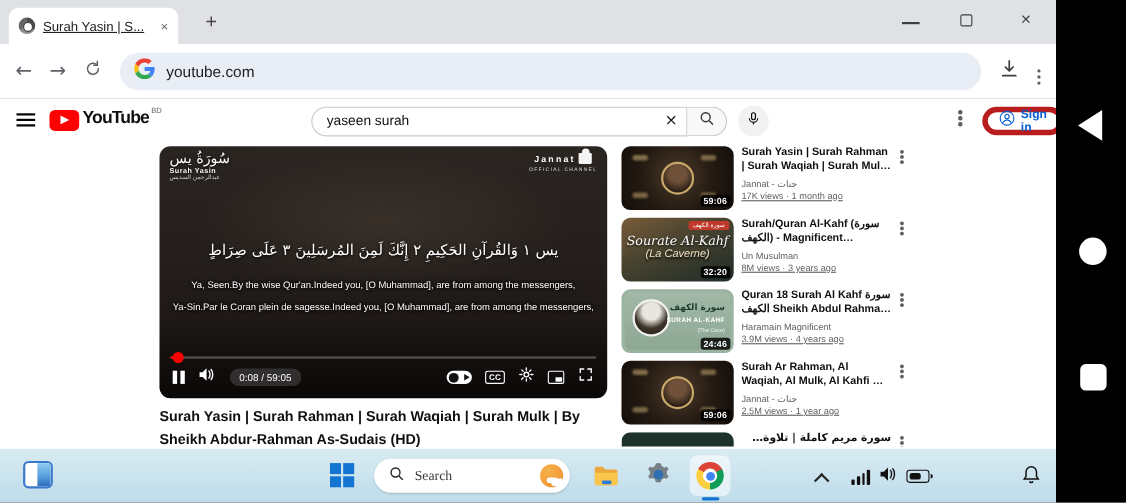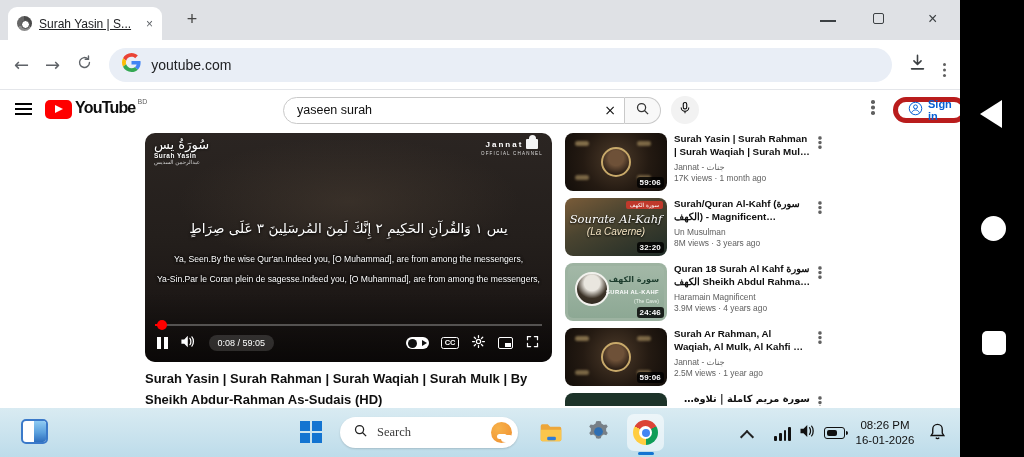--- a/index.html
+++ b/index.html
@@ -122,21 +122,21 @@
 
   
   .sug-row { position:absolute; left:565px; width:258px; height:59px; display:flex; }
   .thumb { width:102px; height:58px; border-radius:8px; overflow:hidden; position:relative; flex:none; }
   .duration { position:absolute; right:3px; bottom:3px; background:rgba(0,0,0,0.82); color:#fff;
     font-size:8px; font-weight:bold; padding:1px 3px; border-radius:3px; letter-spacing:0.2px; }
   .sug-text { margin-left:7px; width:136px; }
   .sug-title { font-size:9.8px; font-weight:bold; color:#0f0f0f; line-height:1.32; display:-webkit-box;
     -webkit-line-clamp:2; -webkit-box-orient:vertical; overflow:hidden; }
   .sug-channel { font-size:8.4px; color:#606060; margin-top:3px; }
-  .sug-meta { font-size:8.4px; color:#606060; margin-top:1px; }
+  .sug-meta { font-size:8.4px; color:#606060; margin-top:1px;text-decoration:underline; }
   .sug-kebab { position:absolute; right:2px; top:3px; transform:scale(0.85); }
   
   .t-dark { background:radial-gradient(circle at 50% 45%, #4d3b2a 0%, #241a12 55%, #120d09 100%); }
   .t-dark .portrait { position:absolute; left:36px; top:14px; width:30px; height:30px; border-radius:50%;
     background:radial-gradient(circle at 50% 35%, #6e5138 0 35%, #2c1f16 75%); border:2px solid #c8a96a; }
   .t-dark .cal { position:absolute; left:10px; top:8px; width:14px; height:5px; border-radius:3px;
     background:rgba(210,180,120,0.55); filter:blur(1px);
     box-shadow:62px 0 0 rgba(210,180,120,0.5), 0 34px 0 rgba(210,180,120,0.5), 62px 34px 0 rgba(210,180,120,0.45); }
   
   .t-cave { background:linear-gradient(155deg,#7a5c39 0%,#4a4430 40%,#1f2c27 100%); text-align:center; }
@@ -465,24 +465,20 @@
         <span style="height:11px"></span>
         <span style="height:14px"></span>
     </div>
     <div class="tb-speaker">
       <svg viewBox="0 0 24 18" width="18" height="14">
           <path d="M2 6h4l5-5v16l-5-5H2z" fill="#111"></path>
           <path d="M14 4.5c1.8 2 1.8 7 0 9M16.8 2.5c2.8 3 2.8 10 0 13" stroke="#111" stroke-width="1.7" fill="none" stroke-linecap="round"></path>
         </svg>
     </div>
     <div class="tb-battery"></div>
-    <div class="tb-clock">
-      <div>08:26 PM</div>
-      <div>16-01-2026</div>
-    </div>
     <div class="tb-bell">
       <svg viewBox="0 0 24 24" width="19" height="19" fill="none" stroke="#111" stroke-width="1.7">
           <path d="M12 3a6 6 0 0 0-6 6v5l-2 3h16l-2-3V9a6 6 0 0 0-6-6z"></path>
           <path d="M10 19.7a2.2 2.2 0 0 0 4 0"></path>
         </svg>
     </div>
   </div>
 
 </div>
 

